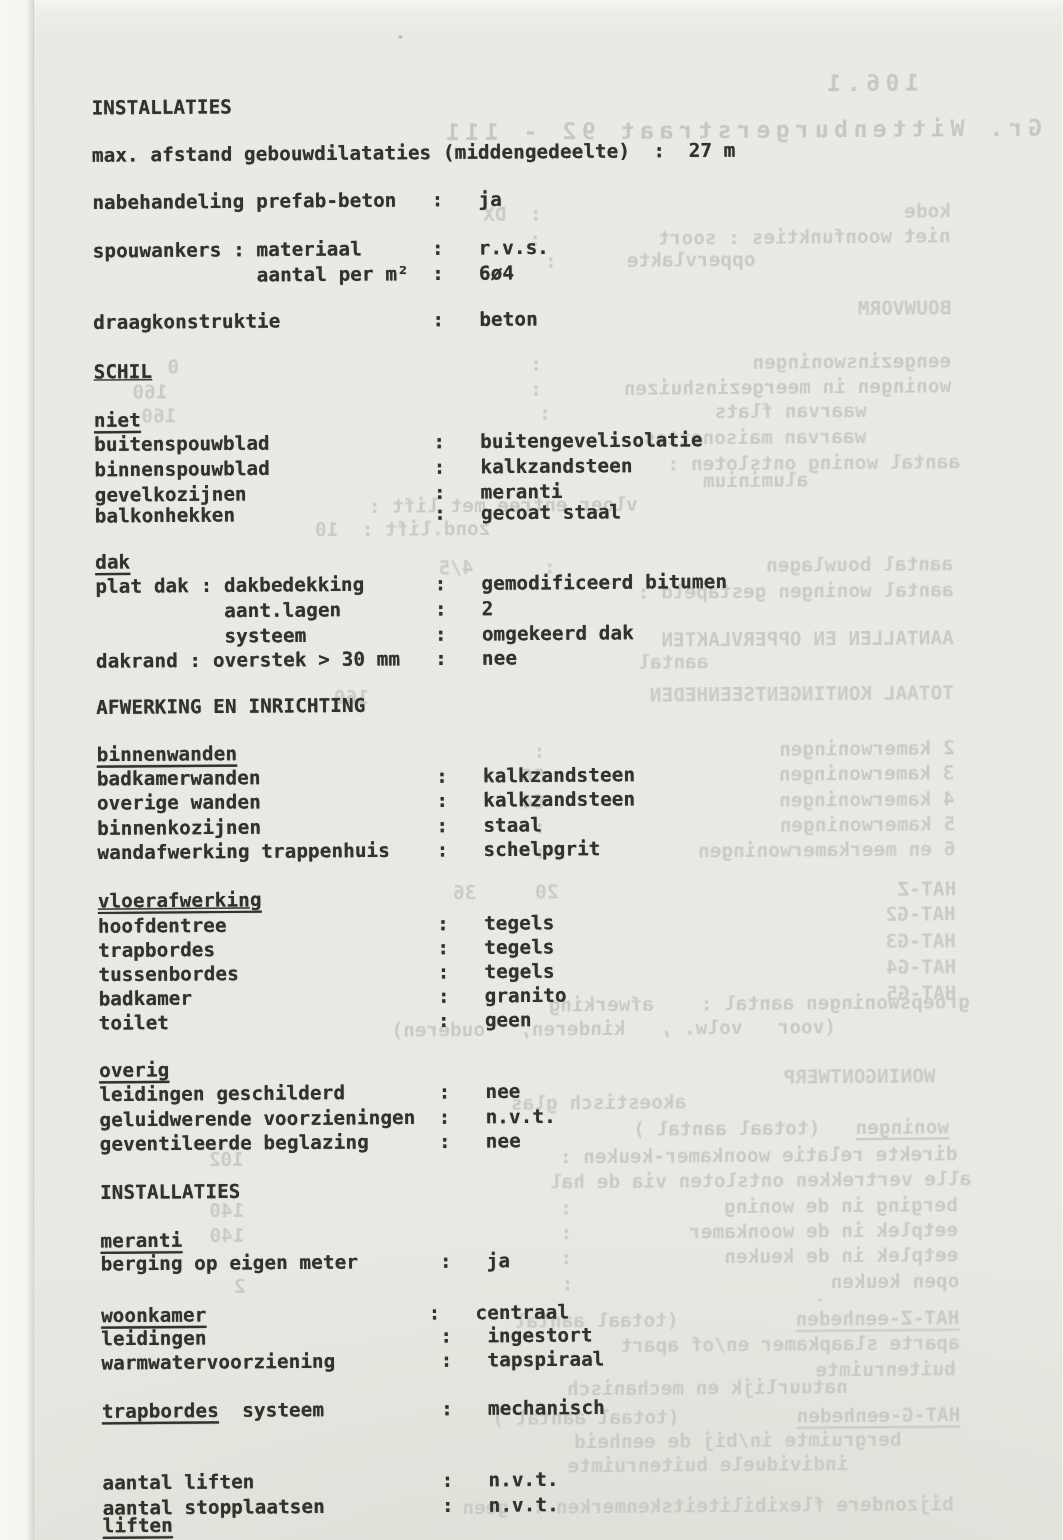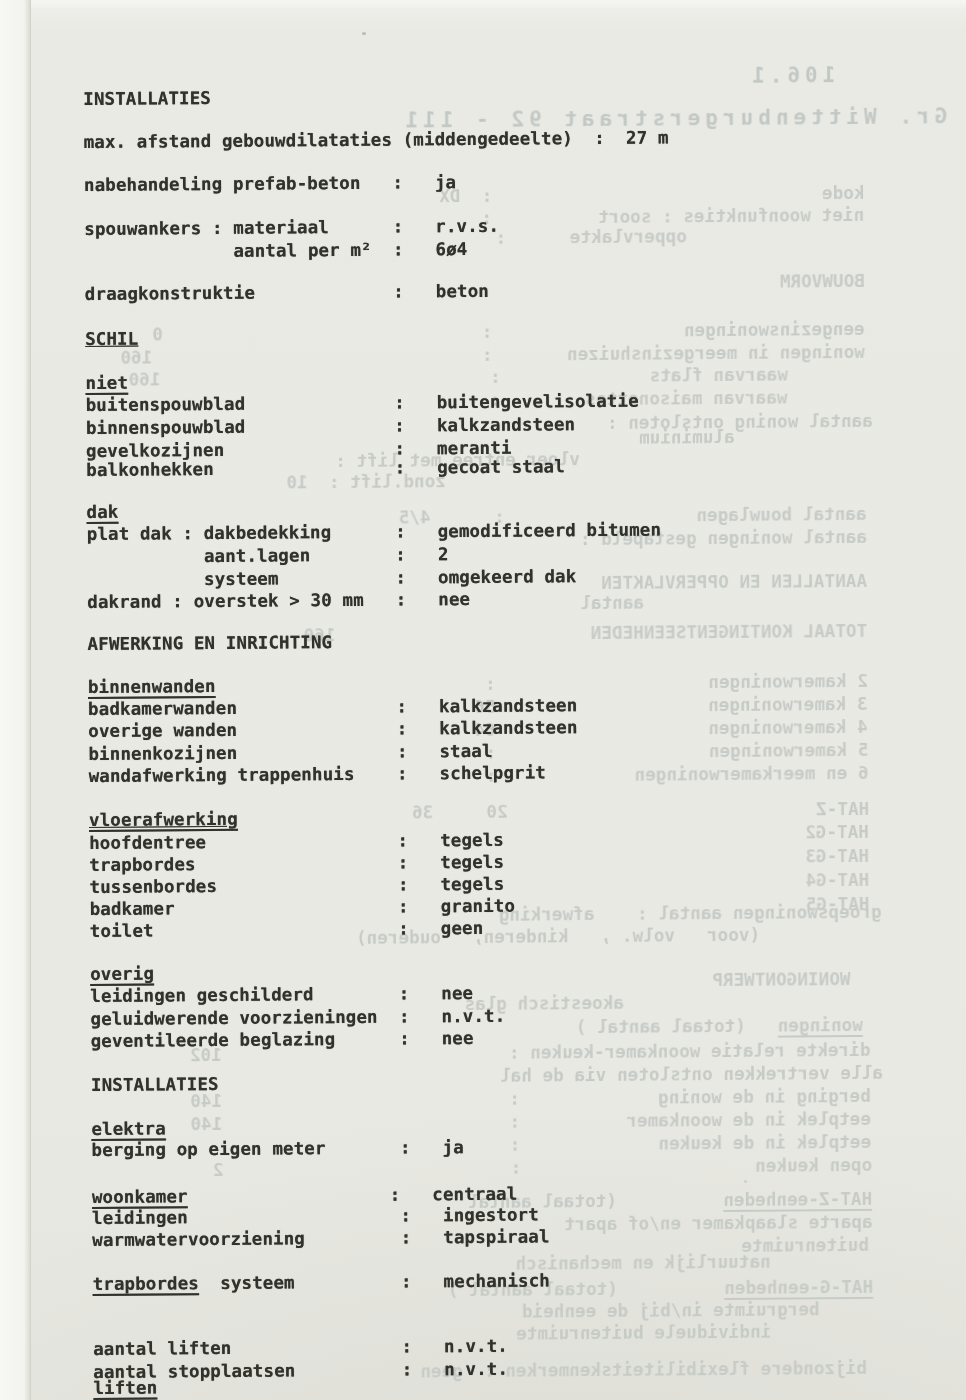--- a/index.html
+++ b/index.html
@@ -132,21 +132,21 @@
         <div class="line" style="top: 834px;">hoofdentree                  :   tegels</div>
         <div class="line" style="top: 856px;">trapbordes                   :   tegels</div>
         <div class="line" style="top: 878px;">tussenbordes                 :   tegels</div>
         <div class="line" style="top: 900px;">badkamer                     :   granito</div>
         <div class="line" style="top: 922px;">toilet                       :   geen</div>
         <div class="line" style="top: 965px;"><span class="u">overig</span></div>
         <div class="line" style="top: 987px;">leidingen geschilderd        :   nee</div>
         <div class="line" style="top: 1010px;">geluidwerende voorzieningen  :   n.v.t.</div>
         <div class="line" style="top: 1032px;">geventileerde beglazing      :   nee</div>
         <div class="line" style="top: 1076px;">INSTALLATIES</div>
-        <div class="line" style="top: 1120px;"><span class="u">elektra</span></div>
+        <div class="line" style="top: 1120px;"><span class="u">meranti</span></div>
         <div class="line" style="top: 1141px;">berging op eigen meter       :   ja</div>
         <div class="line" style="top: 1188px;"><span class="u">woonkamer</span>                   :   centraal</div>
         <div class="line" style="top: 1209px;">leidingen                    :   ingestort</div>
         <div class="line" style="top: 1231px;">warmwatervoorziening         :   tapspiraal</div>
         <div class="line" style="top: 1275px;"><span class="u">trapbordes</span>  systeem          :   mechanisch</div>
         <div class="line" style="top: 1379px;"><span class="u">liften</span></div>
         <div class="line" style="top: 1340px;">aantal liften                :   n.v.t.</div>
         <div class="line" style="top: 1363px;">aantal stopplaatsen          :   n.v.t.</div>
       </div>
   </div>

